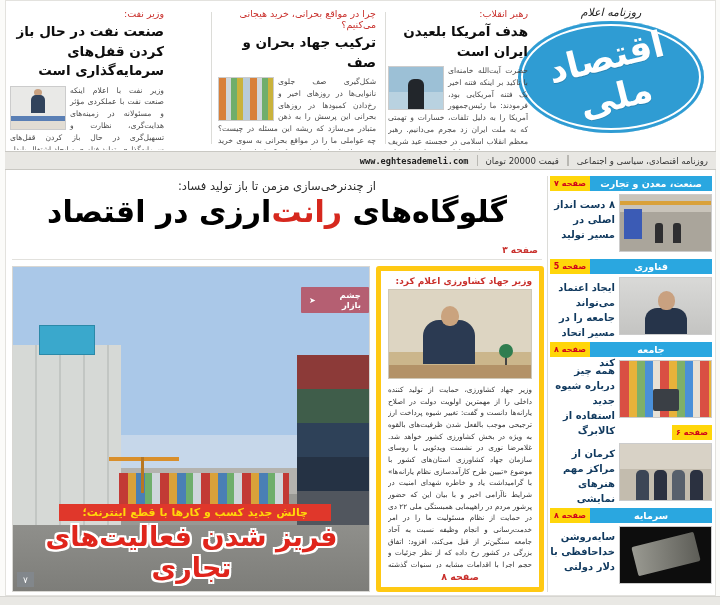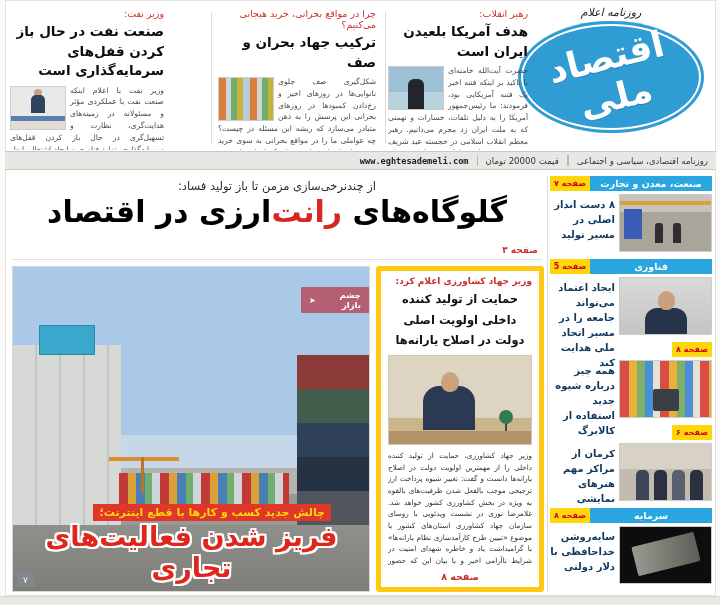--- a/index.html
+++ b/index.html
@@ -60,21 +60,21 @@
   .crane { position:absolute; left:96px; top:190px; width:70px; height:4px; background:#d98f2b; }
   .crane-leg { position:absolute; left:128px; top:190px; width:3px; height:36px; background:#b87722; }
   .ground { position:absolute; bottom:0; left:0; right:0; height:66px; background:linear-gradient(#8f8f8b,#7d7d79); }
 
   .ribbon { position:absolute; top:20px; right:auto; left:288px; background:#b55f72; color:#fff; font-size:8.5px; font-weight:bold;
     padding:3px 8px; display:flex; align-items:center; gap:4px; border-radius:1px; }
   .ribbon:after { content:""; position:absolute; bottom:-6px; left:10px; border:6px solid transparent; border-top-color:#b55f72; border-left-width:0; }
   .ribbon .arrow { font-size:8px; }
 
   .photo-label { position:absolute; bottom:70px; right:38px; background:#e0372b; color:#ffd60a; font-size:11px; font-weight:bold;
-    padding:2px 6px; }
+    padding:2px 23px; }
   .photo-big-title { position:absolute; bottom:8px; left:1px; right:0; text-align:center; color:#e0251c; font-size:27px; font-weight:900;
     text-shadow:-2px -2px 0 #fff, 2px -2px 0 #fff, -2px 2px 0 #fff, 2px 2px 0 #fff, 0 2px 0 #fff, 0 -2px 0 #fff, 2px 0 0 #fff, -2px 0 0 #fff; }
   .pgbadge { position:absolute; left:4px; bottom:4px; width:17px; height:15px; background:rgba(130,136,142,.85); color:#fff;
     font-size:9px; display:flex; align-items:center; justify-content:center; }
 
   
   .center-story { position:absolute; top:266px; right:176px; width:168px; height:326px; border:5px solid #ffc913; border-radius:3px;
     background:#fff; padding:5px 7px; display:flex; flex-direction:column; }
   .center-story .kick { color:#c9302c; font-size:9px; font-weight:bold; margin-bottom:3px; }
   .center-story .ttl { font-size:11.5px; font-weight:800; text-align:center; line-height:1.8; color:#111; margin-bottom:4px; }
@@ -194,21 +194,20 @@
       <span>چشم بازار</span>
       <span class="arrow">➤</span>
     </div>
     <div class="photo-label">چالش جدید کسب و کارها با قطع اینترنت؛</div>
     <div class="photo-big-title">فریز شدن فعالیت‌های تجاری</div>
     <div class="pgbadge">۷</div>
   </div>
 
   <div class="center-story">
     <div class="kick">وزیر جهاد کشاورزی اعلام کرد:</div>
-    <div class="ttl">حمایت از تولید کننده داخلی اولویت اصلی دولت در اصلاح یارانه‌ها</div>
     <div class="ph-minister">
       <div class="suit"></div>
       <div class="head"></div>
       <div class="micstand"></div>
       <div class="mic"></div>
       <div class="desk"></div>
     </div>
     <div class="bodytxt">وزیر جهاد کشاورزی، حمایت از تولید کننده داخلی را از مهمترین اولویت دولت در اصلاح یارانه‌ها دانست و گفت: تغییر شیوه پرداخت ارز ترجیحی موجب بالفعل شدن ظرفیت‌های بالقوه به ویژه در بخش کشاورزی کشور خواهد شد. غلامرضا نوری در نشست ویدئویی با روسای سازمان جهاد کشاورزی استان‌های کشور با موضوع «تبیین طرح کارآمدسازی نظام یارانه‌ها» با گرامیداشت یاد و خاطره شهدای امنیت در شرایط ناآرامی اخیر و با بیان این که حضور پرشور مردم در راهپیمایی همبستگی ملی ۲۲ دی در حمایت از نظام مسئولیت ما را در امر خدمت‌رسانی و انجام وظیفه نسبت به آحاد جامعه سنگین‌تر از قبل می‌کند، افزود: اتفاق بزرگی در کشور رخ داده که از نظر جزئیات و حجم اجرا با اقدامات مشابه در سنوات گذشته قابل مقایسه نیست و آن هم انتقال ارز ترجیحی به تالار دیگر و تک‌نرخی شدن ارز در کشور است. وی با بیان این که در بحث تک‌نرخی شدن ارز مهمترین تاثیر در حوزه ماموریت ما رقم خورده است...</div>
     <div class="pg clickable">صفحه ۸</div>
   </div>
@@ -242,20 +241,21 @@
         <div class="ph ph-portrait">
           <div class="suit"></div>
           <div class="head"></div>
         </div>
         <div class="txt">ایجاد اعتماد می‌تواند جامعه را در مسیر اتحاد ملی هدایت کند</div>
       </div>
     </div>
 
     <div class="sec clickable">
       <div class="sec-head">
+        <div class="name">جامعه</div>
         <div class="pg clickable">صفحه ۸</div>
       </div>
       <div class="sec-row">
         <div class="ph ph-market">
           <div class="cart"></div>
         </div>
         <div class="txt">همه چیز درباره شیوه جدید استفاده از کالابرگ</div>
       </div>
     </div>
 

